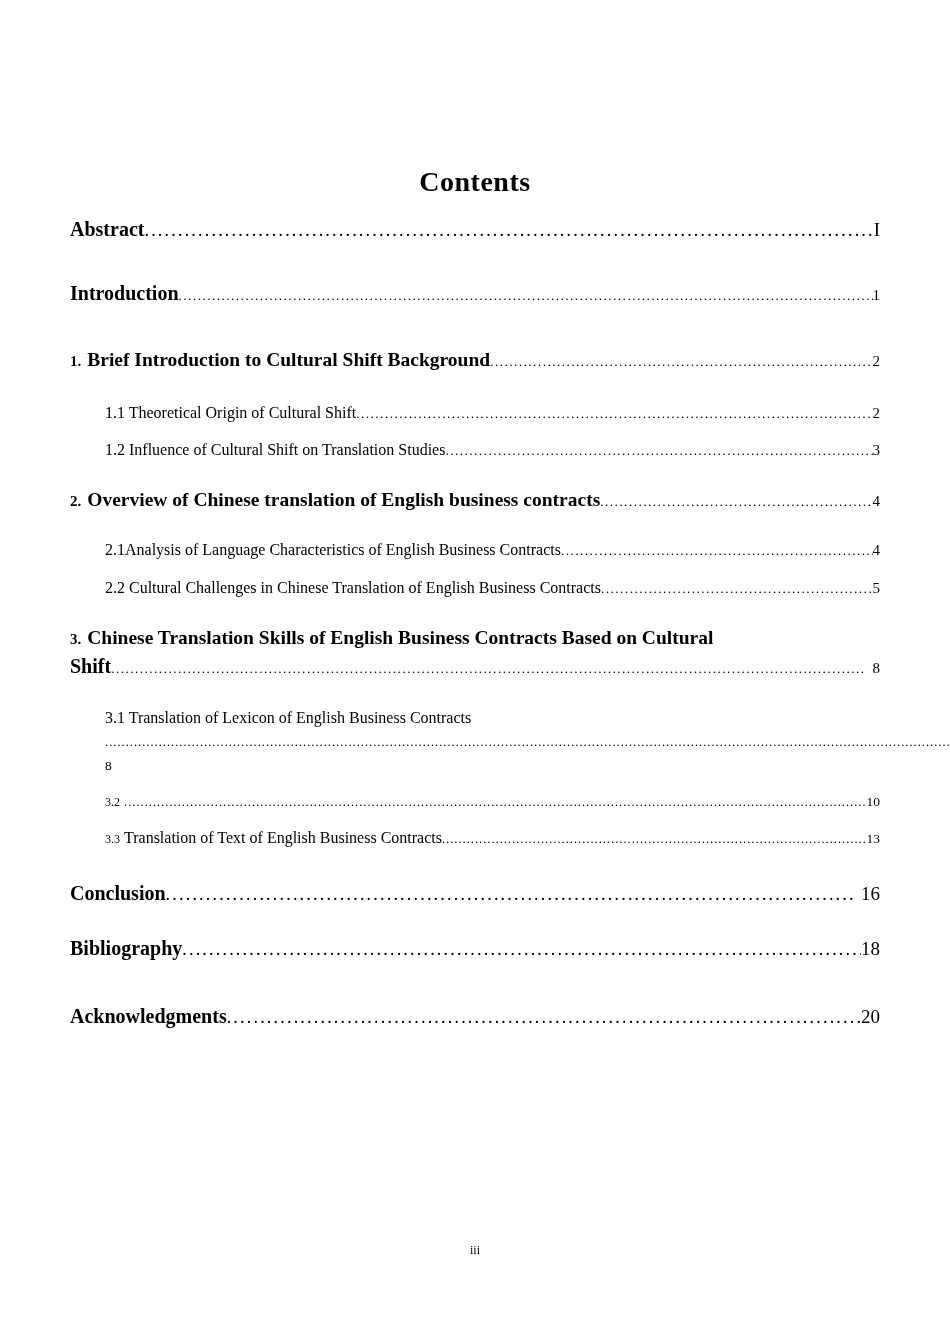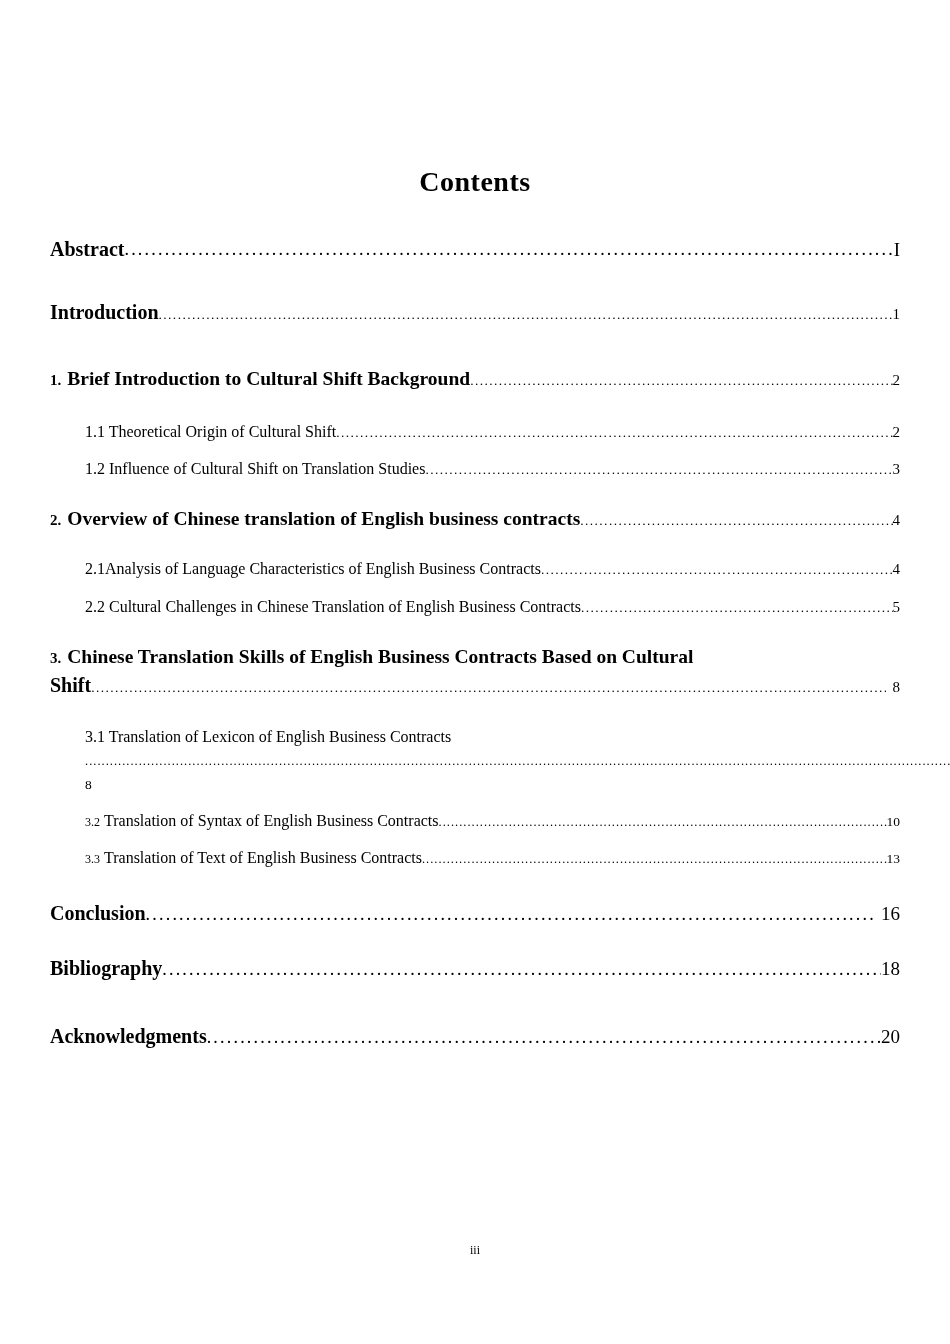--- a/index.html
+++ b/index.html
@@ -7,21 +7,21 @@
   .page {
     position: relative;
     width: 950px;
     height: 1344px;
     margin: 0 auto;
     background: #ffffff;
     color: #000000;
     font-family: "Liberation Serif", "DejaVu Serif", serif;
     overflow: hidden;
   }
-  .content { padding: 0 50px; }
+  .content { padding: 0 70px; }
 
   .doc-title {
     padding-top: 164px;
     text-align: center;
     font-size: 28px;
     font-weight: bold;
     line-height: 36px;
     letter-spacing: 0.5px;
   }
 
@@ -49,21 +49,21 @@
   .dots-md { font-size: 13.5px; letter-spacing: 1.4px; }
   .dots-sm { font-size: 12.5px; letter-spacing: 1px; }
 
   .page-no { flex: 0 0 auto; font-weight: normal; }
   .pg-xl { font-size: 19px; }
   .pg-md { font-size: 15px; }
   .pg-sm { font-size: 13.5px; }
   .pg-gap { margin-left: 7px; }
 
   
-  .m-abstract      { margin-top: 36px; align-items: center; }
+  .m-abstract      { margin-top: 16px; }
   .m-introduction  { margin-top: 36px; }
   .m-h1            { margin-top: 37px; }
   .m-s11           { margin-top: 26px; }
   .m-s12           { margin-top: 12px; }
   .m-h2            { margin-top: 23px; }
   .m-s21           { margin-top: 23px; }
   .m-s22           { margin-top: 13px; padding-left: 4px; }
   .m-h3            { margin-top: 23px; }
   .m-shift         { }
   .m-s31           { margin-top: 24px; flex-direction: column; }
@@ -153,21 +153,20 @@
     </div>
 
     <div class="row row-sub sub-indent m-s31">
       <span class="label">3.1 Translation of Lexicon of English Business Contracts</span>
       <span class="dots dots-sm">................................................................................................................................................................................................................................................</span>
       <span class="page-no pg-sm">8</span>
     </div>
 
     <div class="row row-sub sub-indent m-s32">
       <span class="num num-sub">3.2</span>
-      <span class="label">Translation of Syntax of English Business Contracts</span>
       <span class="dots dots-sm">................................................................................................................................................................................................................................................</span>
       <span class="page-no pg-sm">10</span>
     </div>
 
     <div class="row row-sub sub-indent m-s33">
       <span class="num num-sub">3.3</span>
       <span class="label">Translation of Text of English Business Contracts</span>
       <span class="dots dots-sm">................................................................................................................................................................................................................................................</span>
       <span class="page-no pg-sm">13</span>
     </div>

